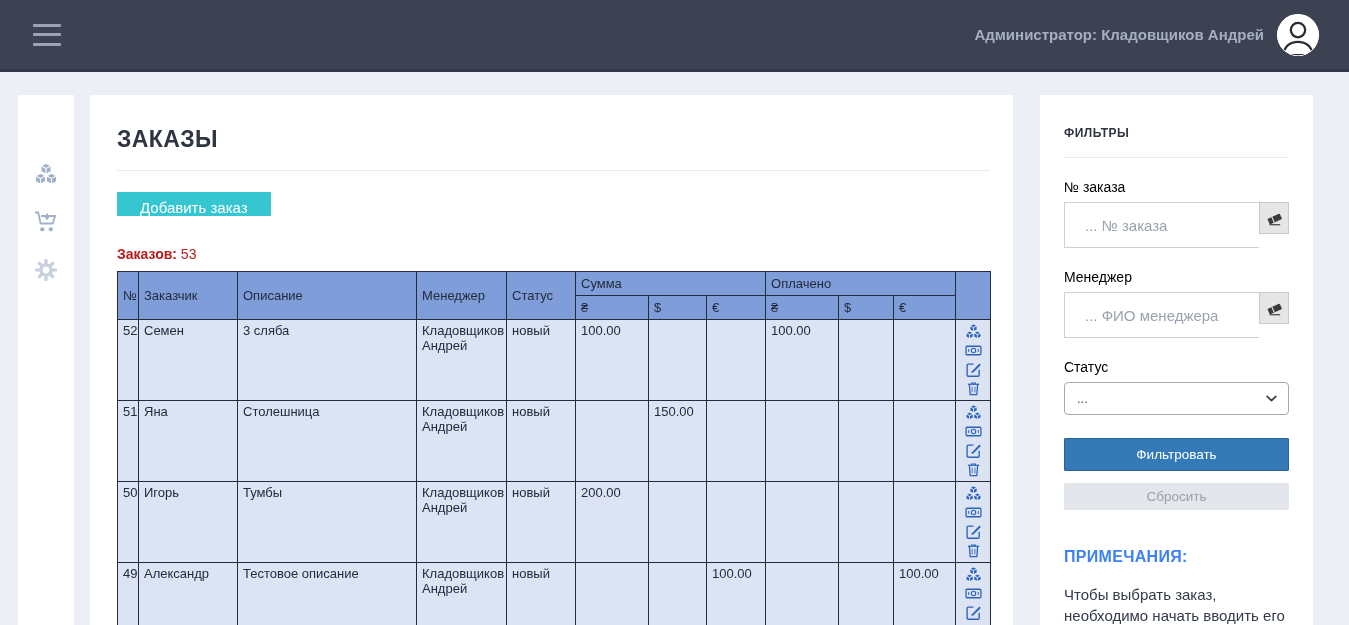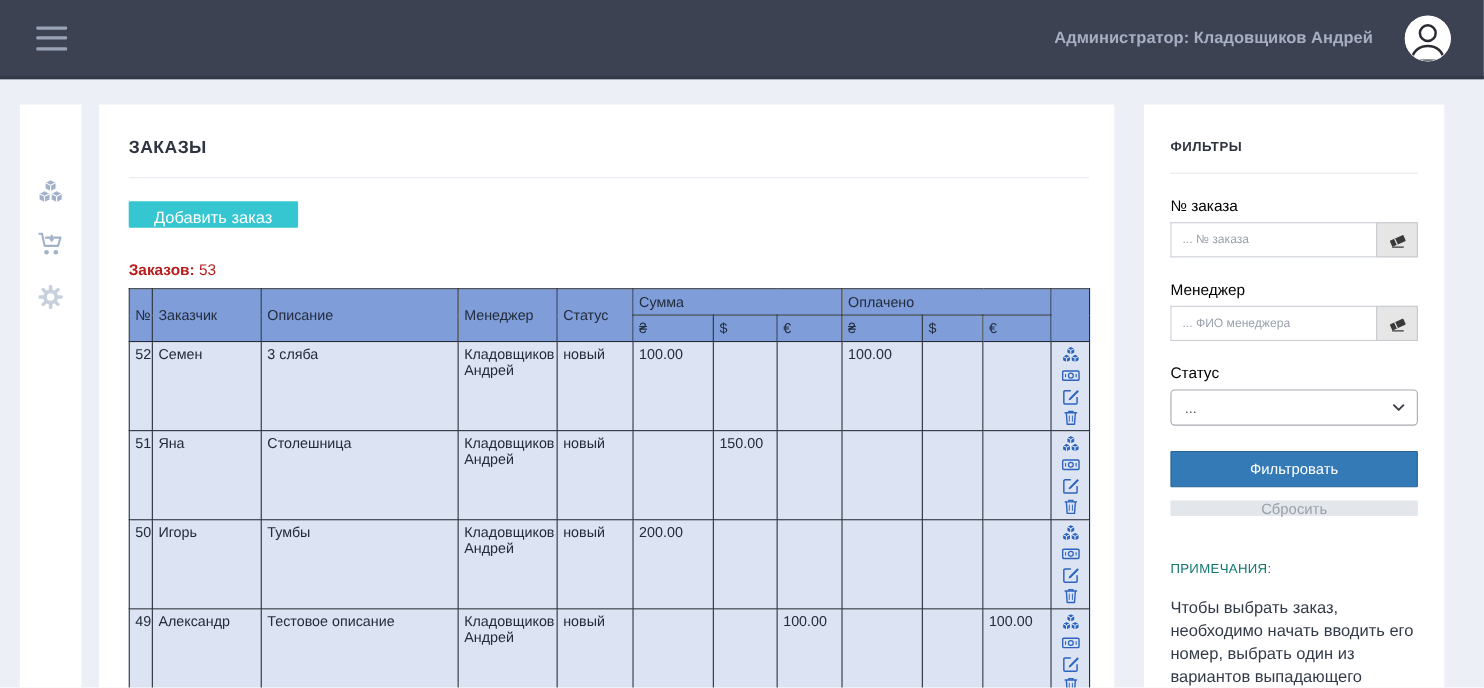--- a/index.html
+++ b/index.html
@@ -9,35 +9,35 @@
   }
   *{box-sizing:border-box;margin:0;padding:0}
   html,body{width:1349px;height:625px;overflow:hidden}
   body{font-family:"Liberation Sans","DejaVu Sans",sans-serif;background:var(--page-bg);position:relative}
 
   
   .topbar{position:absolute;left:0;top:0;width:1349px;height:72px;background:var(--topbar-bg);
           border-bottom:3px solid #343949;display:flex;align-items:center;justify-content:space-between;padding:0 30px 0 33px}
   .hamburger{width:28px;height:22px;display:flex;flex-direction:column;justify-content:space-between;cursor:pointer}
   .hamburger span{display:block;height:3px;background:#9ba4b6;border-radius:1px}
-  .topbar-right{display:flex;align-items:center;gap:29px}
+  .topbar-right{display:flex;align-items:center;gap:13px}
   .admin-label{color:#a6aec2;font-weight:bold;font-size:15px}
   .avatar{width:42px;height:42px;border-radius:50%;overflow:hidden;background:#fff;flex:0 0 auto;cursor:pointer}
 
   
   .rail{position:absolute;left:18px;top:95px;width:56px;height:560px;background:#fff;
         display:flex;flex-direction:column;align-items:center;padding-top:66px;gap:22px}
   .rail-item{width:26px;height:26px;display:flex;align-items:center;justify-content:center;cursor:pointer}
   .rail-item svg{width:24px;height:24px}
   .icon-muted{color:#a2b1ca}
   .icon-light{color:#c8d0dc}
 
   
   .main-card{position:absolute;left:90px;top:95px;width:923px;height:700px;background:#fff;padding:25px 23px 20px 27px}
-  .page-title{font-size:16px;font-weight:bold;color:#2e3440;letter-spacing:.4px;margin-top:6px}
+  .page-title{font-size:23px;font-weight:bold;color:#2e3440;letter-spacing:.4px;margin-top:6px}
   .main-card hr, .side-card hr{border:none;border-top:1px solid #e7e9ef;margin:17px 0 0}
   .add-btn{display:inline-block;margin-top:21px;background:var(--accent-teal);color:#fff;border:none;
            font-family:inherit;font-size:15px;padding:7px 23px;height:24px;border-radius:1px;cursor:pointer}
   .orders-count{margin-top:29px;font-size:14px;color:#b91c1c}
   .orders-count b{font-weight:bold}
 
   
   table.orders{border-collapse:collapse;table-layout:fixed;width:873px;margin-top:9px;font-size:13px;color:#232c3c}
   table.orders th, table.orders td{border:1px solid var(--table-border);text-align:left;vertical-align:top;
            padding:3px 5px;overflow:hidden}
@@ -46,35 +46,35 @@
   td.actions-cell{padding:3px 0;text-align:center}
   .row-actions{display:flex;flex-direction:column;align-items:center;gap:2px}
   .row-action{width:17px;height:17px;color:var(--action-icon-blue);cursor:pointer}
   .row-action svg{width:17px;height:17px;display:block}
 
   
   .side-card{position:absolute;left:1040px;top:95px;width:273px;height:700px;background:#fff;padding:23px 24px}
   .side-title{font-size:12px;font-weight:bold;color:#2e3440;letter-spacing:.5px;margin-top:8px}
   .filter-label{font-size:14px;color:#000000;margin:21px 0 7px}
   .input-group{display:flex;width:100%}
-  .input-group input{flex:1 1 auto;min-width:0;height:32px;border:1px solid #cbcfd6;border-right:none;
-       padding:0 10px;font-family:inherit;font-size:11px;color:#333}
+  .input-group input{flex:1 1 auto;min-width:0;height:46px;border:1px solid #cbcfd6;border-right:none;
+       padding:0 20px;font-family:inherit;font-size:15px;color:#333}
   .input-group input::placeholder{color:#9aa2ad}
   .clear-btn{width:38px;height:32px;background:#e6e6e6;border:1px solid #c6c9ce;cursor:pointer;
        display:flex;align-items:center;justify-content:center;color:#3a3a3a}
   .clear-btn svg{width:17px;height:17px}
   .select-wrap{position:relative;width:100%}
   .status-select{width:100%;height:33px;border:1px solid #a6aab0;border-radius:4px;background:#fff;
        font-family:inherit;font-size:13px;color:#555;padding:0 30px 0 12px;appearance:none;-webkit-appearance:none;cursor:pointer}
   .select-chevron{position:absolute;right:11px;top:10px;pointer-events:none;color:#3a3f46}
   .btn-filter{width:100%;height:33px;margin-top:23px;background:var(--primary-blue);border:1px solid #2a6496;
        color:#fff;font-family:inherit;font-size:13.5px;border-radius:1px;cursor:pointer}
-  .btn-reset{width:100%;height:14px;margin-top:12px;background:#e3e6eb;border:none;color:#98a1ac;
+  .btn-reset{width:100%;height:27px;margin-top:12px;background:#e3e6eb;border:none;color:#98a1ac;
        font-family:inherit;font-size:13.5px;border-radius:1px;cursor:pointer}
-  .notes-title{font-size:12px;font-weight:normal;color:#0f766e;letter-spacing:.3px;margin-top:38px}
+  .notes-title{font-size:16px;font-weight:bold;color:#3b82f6;letter-spacing:.3px;margin-top:38px}
   .notes-text{font-size:15px;line-height:21px;color:#333b49;margin-top:18px}
 </style>
 </head>
 <body>
 
 <svg width="0" height="0" style="position:absolute" aria-hidden="true">
   <defs>
     <symbol id="i-cubes" viewBox="0 0 24 24">
       <g fill="currentColor" stroke="#fff" stroke-width="0.9" stroke-linejoin="round">
         <polygon points="12,1.5 17,4 12,6.5 7,4"></polygon>

